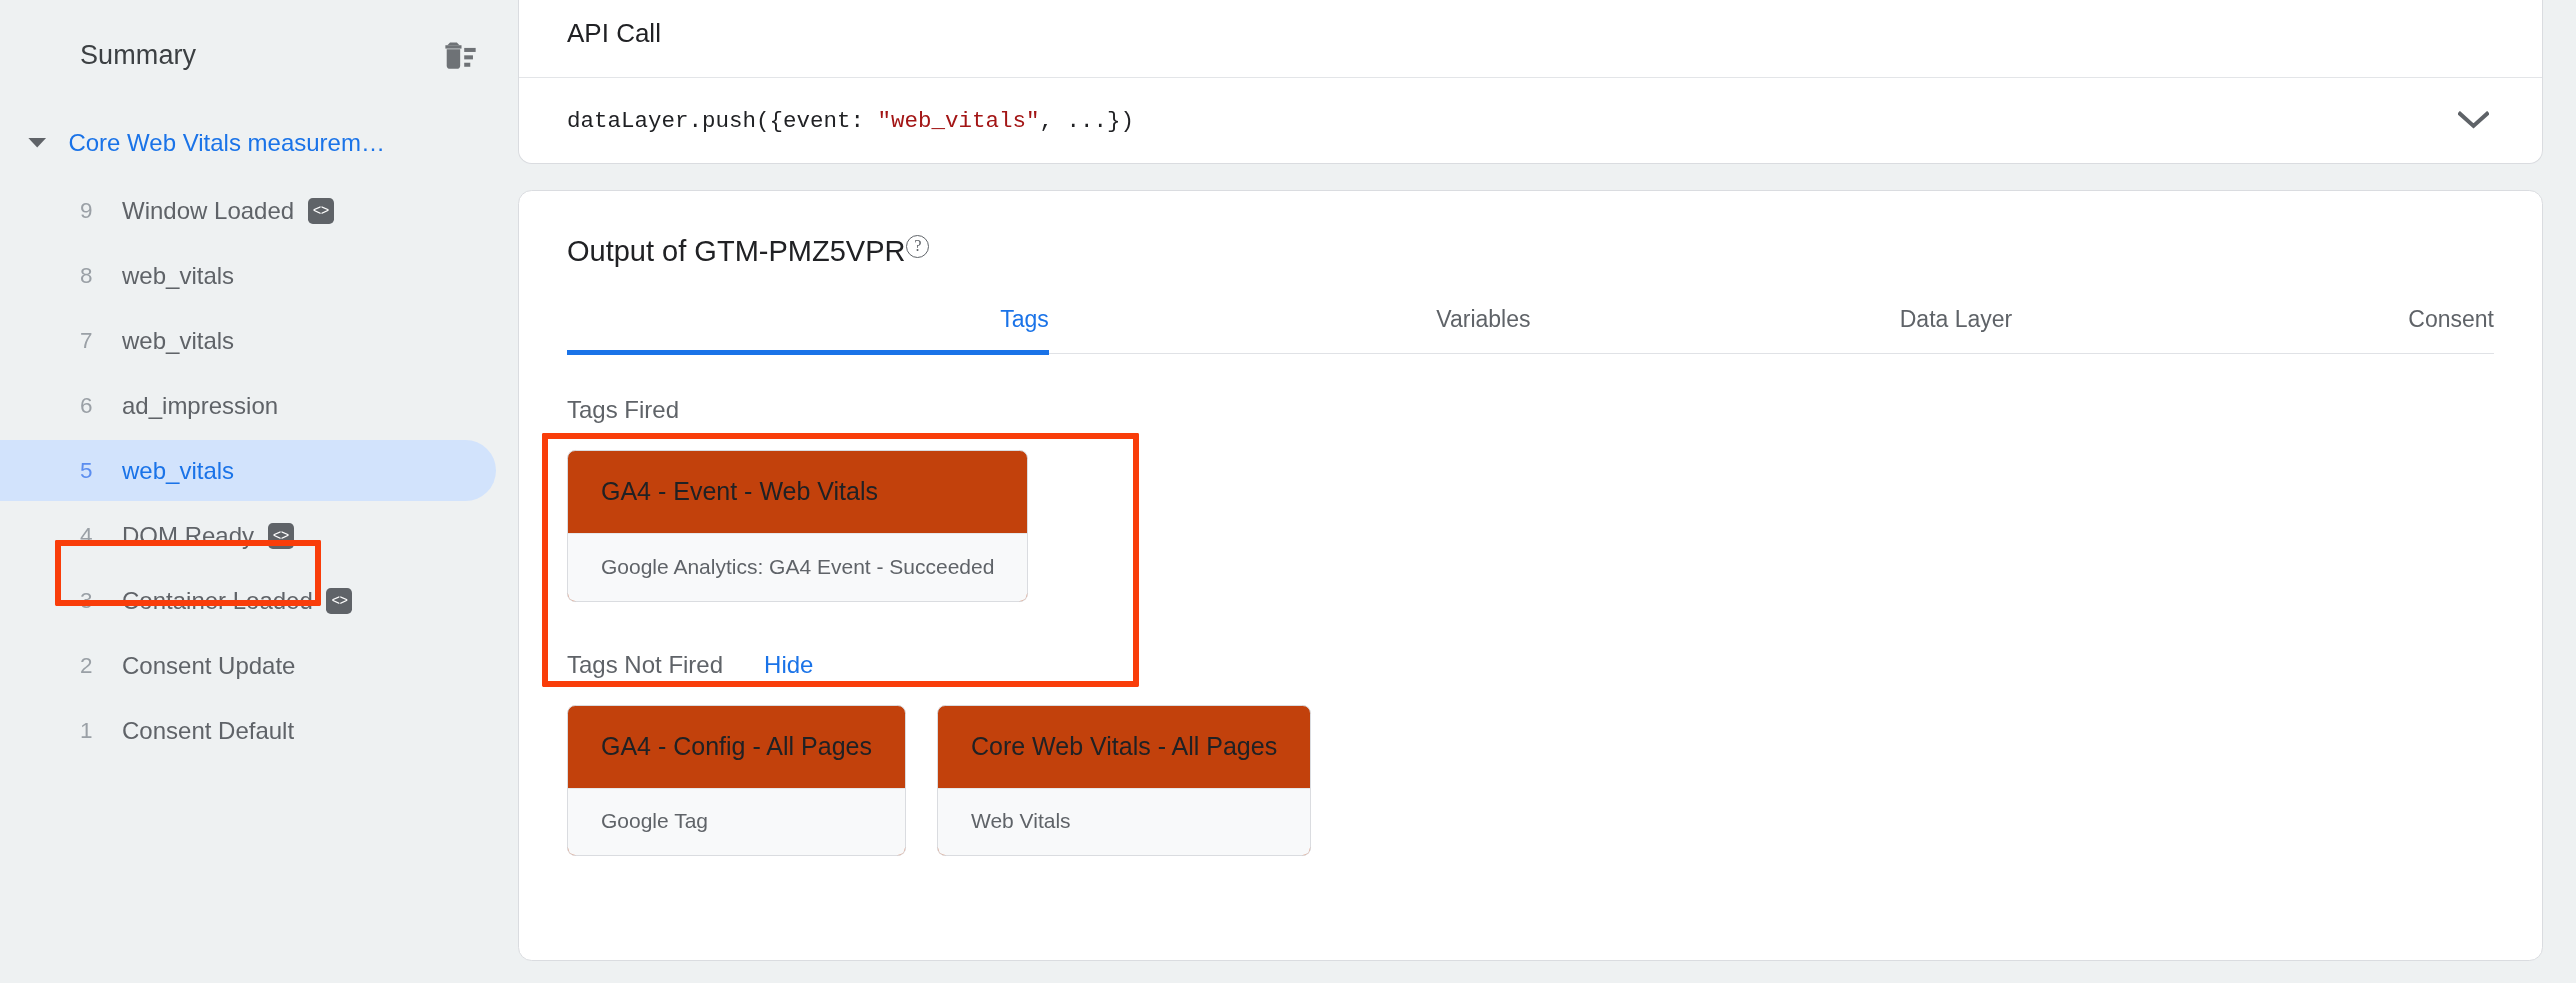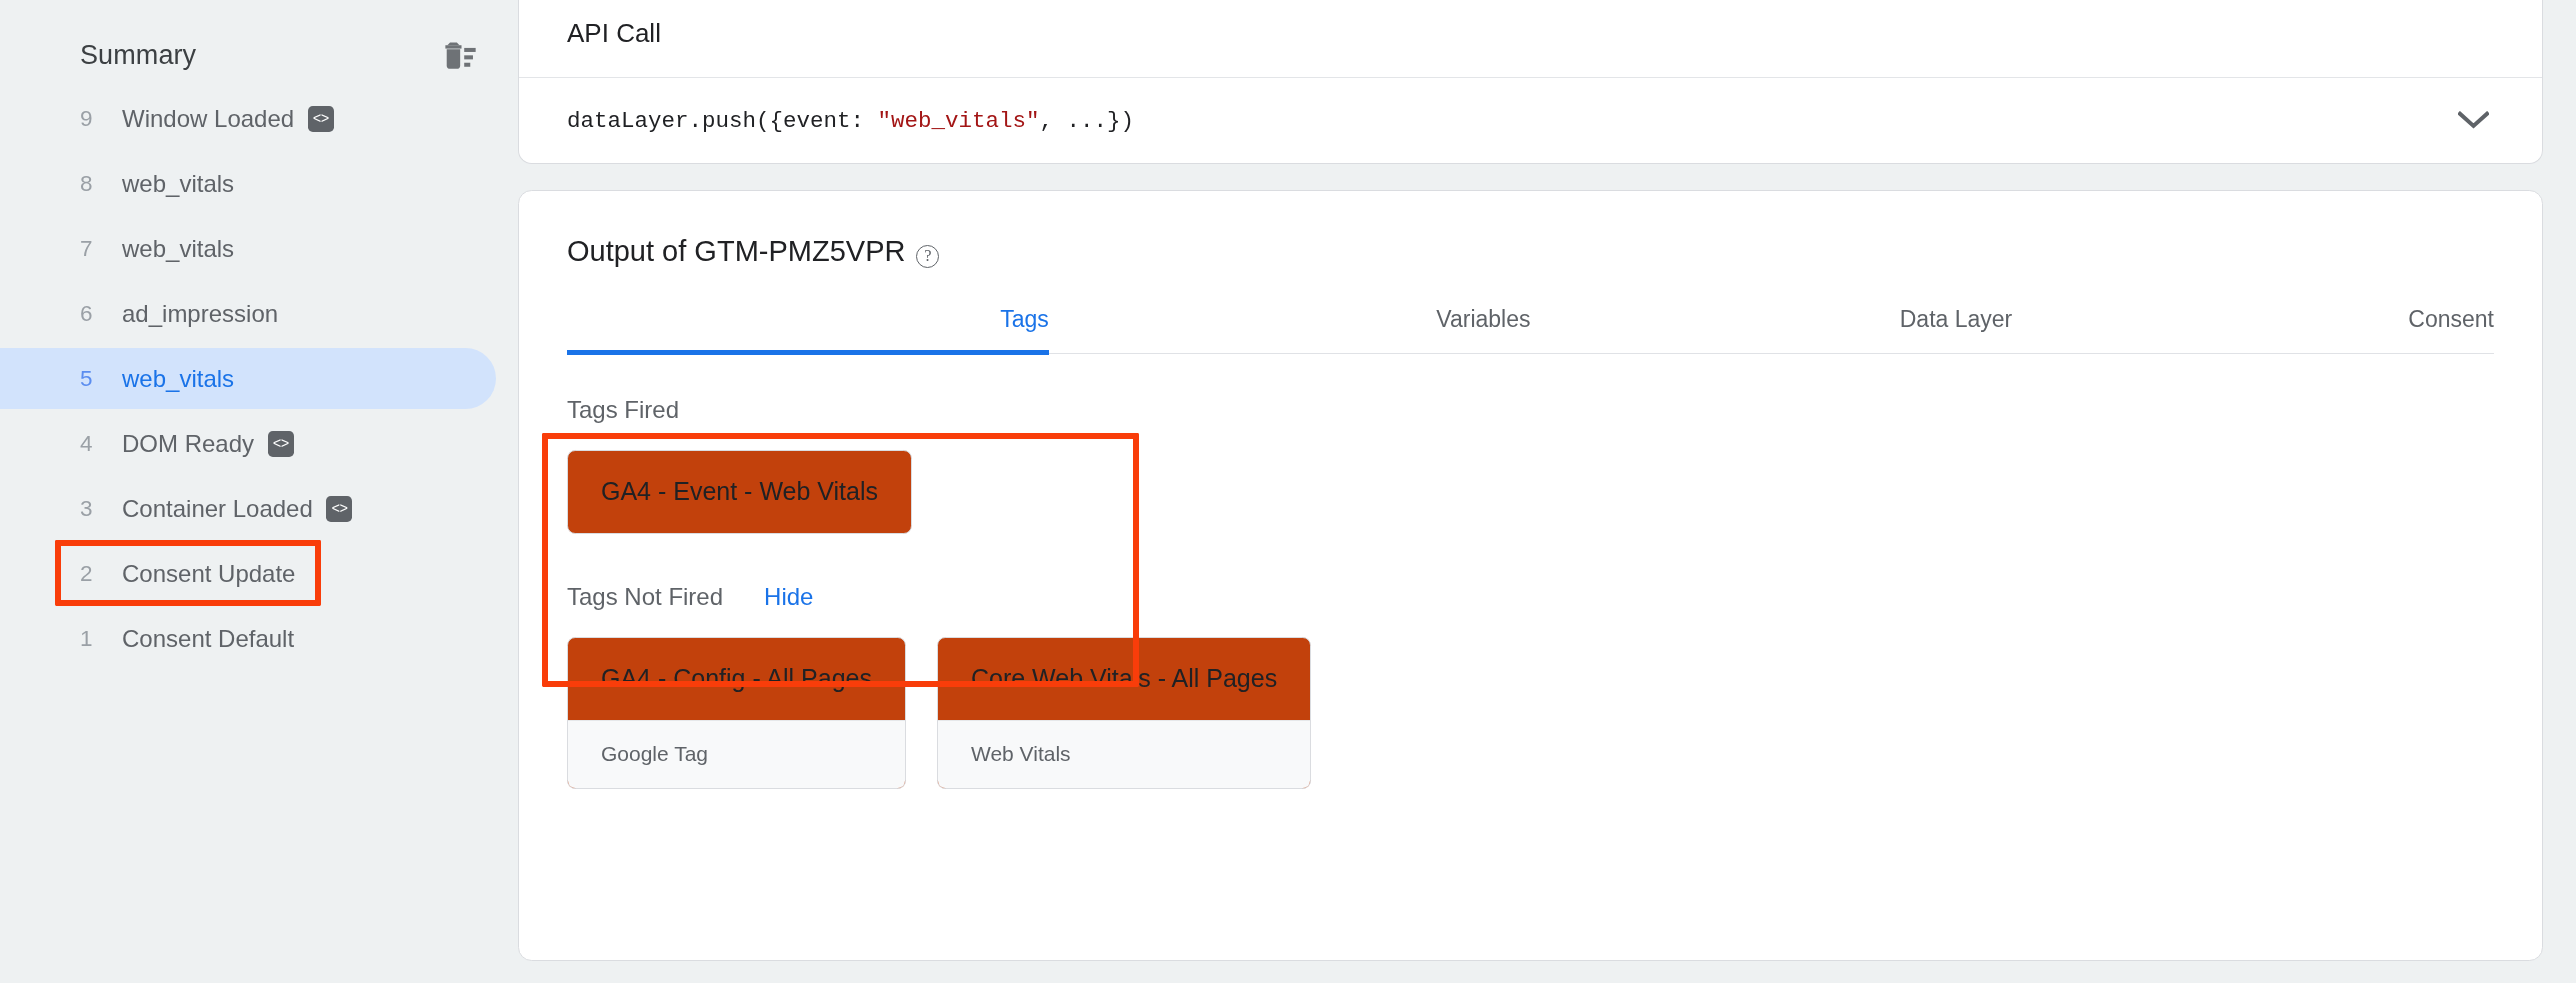--- a/index.html
+++ b/index.html
@@ -190,22 +190,22 @@
     margin-top: 26px;
     width: 2025px;
     height: 771px;
     overflow: hidden;
   }
   .output-header {
     padding: 44px 48px 0 48px;
   }
   .output-title-row {
     display: flex;
-    align-items: flex-end;
-    gap: 11px;
+    align-items: flex-start;
+    gap: 1px;
   }
   .output-title {
     font-size: 29px;
     color: #202124;
   }
   .help-icon {
     width: 23px; height: 23px;
     border-radius: 50%;
     border: 1.7px solid #5f6368;
     color: #5f6368;
@@ -305,20 +305,28 @@
           <path d="M5 9 h24 v5 H5z" fill="#6e7276"></path>
           <path d="M12 5 h10 l4 4 H8 z" fill="#6e7276"></path>
           <path d="M7 15 h20 v24 a5 5 0 0 1 -5 5 h-10 a5 5 0 0 1 -5 -5 z" fill="#6e7276"></path>
           <rect x="33" y="13" width="17" height="6" fill="#6e7276"></rect>
           <rect x="33" y="24" width="13" height="6" fill="#6e7276"></rect>
           <rect x="33" y="35" width="9" height="6" fill="#6e7276"></rect>
         </svg>
       </div>
     </div>
 
+    <div class="group-row">
+      <span class="caret">
+        <svg width="20.4" height="13.6" viewBox="0 0 30 20" aria-hidden="true">
+          <path d="M2 3 L15 17 L28 3 Z" fill="#5f6368"></path>
+        </svg>
+      </span>
+      <span class="group-label">Core Web Vitals measurem…</span>
+    </div>
 
     <div class="event-list">
 
       <div class="event-row">
         <span class="pill"></span>
         <span class="event-num">9</span>
         <span class="event-label">Window Loaded</span>
         <span class="code-badge">
             <span class="cb-inner">&lt;&gt;</span>
           </span>
@@ -415,20 +423,21 @@
 
       <div class="panel">
 
         <div class="fired-block">
           <div class="section-title-row">
             <span class="section-title">Tags Fired</span>
           </div>
           <div class="tag-cards">
             <div class="tag-card">
               <div class="tag-card-name">GA4 - Event - Web Vitals</div>
+              <div class="tag-card-sub">Google Analytics: GA4 Event - Succeeded</div>
             </div>
           </div>
         </div>
 
         <div class="not-fired-block">
           <div class="section-title-row">
             <span class="section-title">Tags Not Fired</span>
             <span class="link-btn">Hide</span>
           </div>
           <div class="tag-cards">

